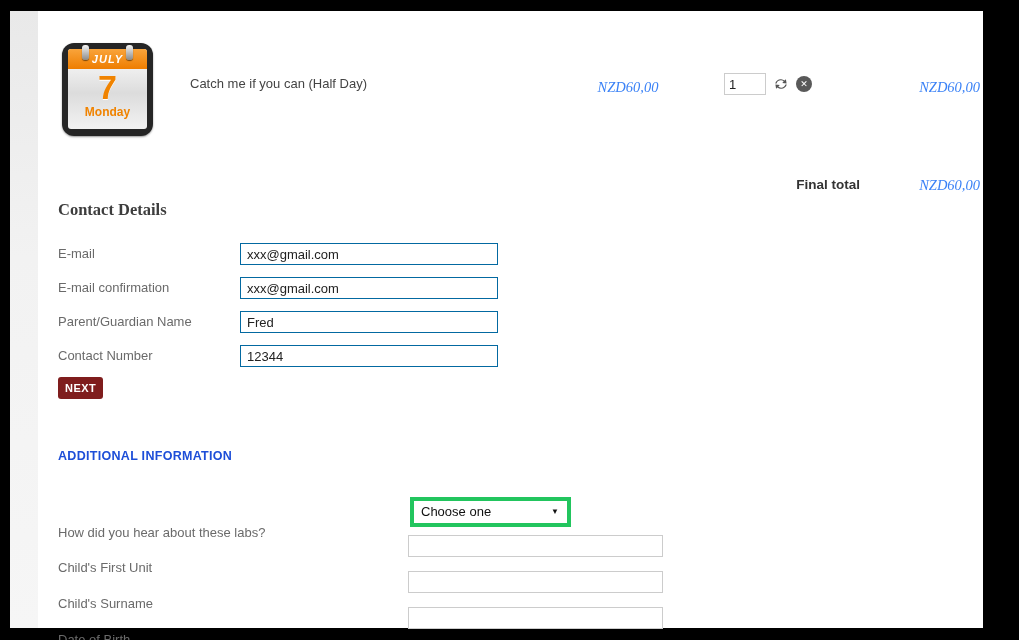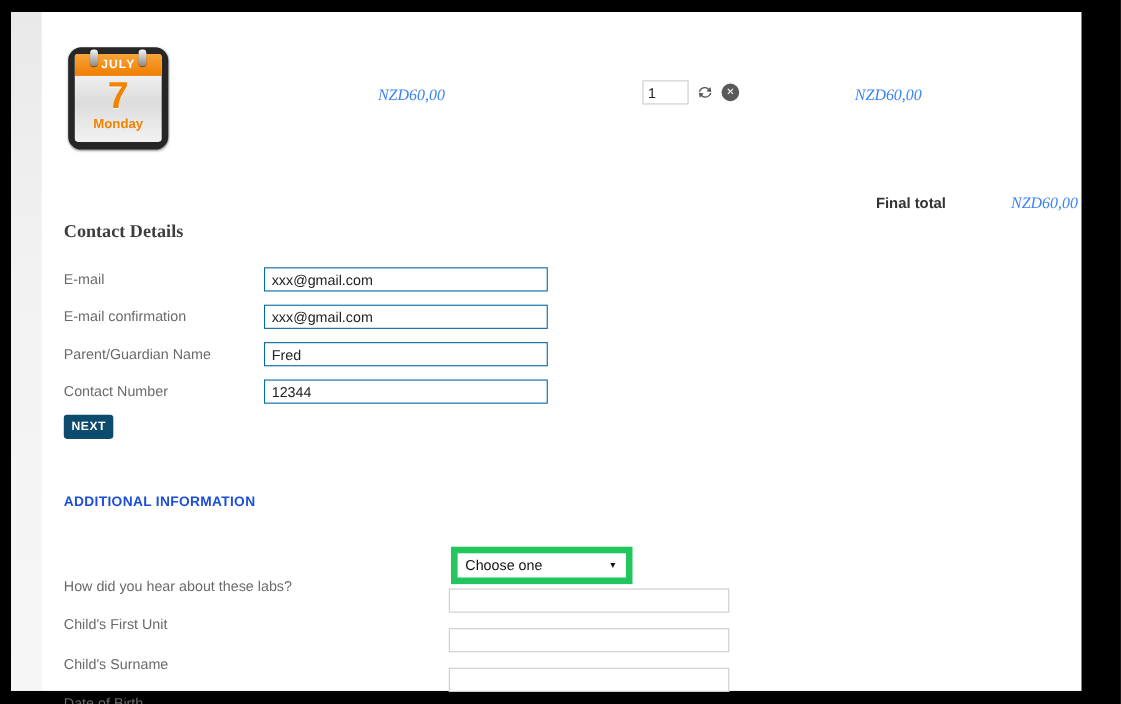--- a/index.html
+++ b/index.html
@@ -31,50 +31,50 @@
   .icon-btn{background:none;border:none;padding:0;cursor:pointer;line-height:0;}
   .remove-circle{display:inline-block;width:16px;height:16px;border-radius:50%;background:#595959;
     color:#fff;font-size:9px;font-weight:bold;text-align:center;line-height:16px;
     font-family:"DejaVu Sans",sans-serif;}
 
   
   .cal{position:relative;width:79px;height:80px;background:#262626;border-radius:12px;
     padding:6px 6px 7px 6px;box-shadow:0 1px 2px rgba(0,0,0,.4);}
   .cal-page{height:100%;border-radius:3px;overflow:hidden;background:linear-gradient(180deg,#ffffff 0%,#dcdcdc 55%,#f2f2f2 100%);}
   .cal-head{height:20px;background:linear-gradient(180deg,#f9a43b 0%,#ee7d00 100%);
-    color:#fff;font-weight:bold;font-size:11px;letter-spacing:1px;text-align:center;line-height:20px;}
+    color:#fff;font-weight:bold;font-size:11px;letter-spacing:1px;text-align:center;line-height:20px;font-style:italic;}
   .cal-day{text-align:center;font-size:34px;line-height:36px;font-weight:bold;color:#f08300;
     text-shadow:0 1px 0 #fff;}
   .cal-week{text-align:center;font-size:12px;font-weight:bold;color:#f08300;}
   .cal-pin{position:absolute;top:2px;width:7px;height:15px;border-radius:3px;
     background:linear-gradient(180deg,#f5f5f5,#8a8a8a);box-shadow:0 1px 1px rgba(0,0,0,.5);}
   .cal-pin.left{left:20px;}.cal-pin.right{right:20px;}
 
   
   .final-row{position:absolute;left:20px;top:166px;width:922px;height:20px;}
   .final-label{position:absolute;right:120px;font-size:13.5px;font-weight:bold;color:#333;margin-left:48px;}
   .final-price{position:absolute;right:0;}
 
   
   .contact-title{position:absolute;left:20px;top:189px;
     font-family:"Liberation Serif","DejaVu Serif",serif;font-weight:bold;font-size:16.5px;color:#3d3d3d;}
   .form-row{position:absolute;left:20px;height:22px;}
   .form-label{position:absolute;left:0;top:0;width:180px;line-height:22px;font-size:13px;color:#6a6a6a;}
   .text-input{position:absolute;left:182px;top:0;width:244px;height:16px;border:1px solid #0369a1;
     padding:2px 6px;font-size:13px;color:#222;font-family:inherit;}
-  .next-btn{position:absolute;left:20px;top:366px;background:#0c4a6e;color:#fff;border:none;
+  .next-btn{position:absolute;left:20px;top:366px;background:#7f1d1d;color:#fff;border:none;
     border-radius:3px;font-size:11px;font-weight:bold;padding:5px 7px;letter-spacing:.5px;cursor:pointer;
     font-family:inherit;}
 
   
   .add-title{position:absolute;left:20px;top:438px;font-size:12.5px;font-weight:bold;color:#1d4ed8;
     letter-spacing:.3px;}
   .add-row{position:absolute;left:20px;height:24px;}
   .add-label{position:absolute;left:0;top:0;width:340px;line-height:24px;font-size:13px;color:#6a6a6a;margin-top:24px;}
-  .select-box{position:absolute;left:352px;top:0;width:153px;height:22px;border:6px solid #22c55e;
+  .select-box{position:absolute;left:352px;top:0;width:153px;height:22px;border:4px solid #22c55e;
     background:#fff;cursor:pointer;}
   .select-text{position:absolute;left:7px;top:0;line-height:22px;font-size:13px;color:#111;}
   .select-arrow{position:absolute;right:8px;top:0;line-height:22px;font-size:8px;color:#111;}
   .add-input{position:absolute;left:350px;top:0;width:241px;height:16px;border:1px solid #ccc;
     padding:2px 6px;font-size:13px;color:#222;font-family:inherit;}
 </style>
 </head>
 <body>
 
 <div class="outer">
@@ -88,20 +88,21 @@
           <div class="cal">
             <span class="cal-pin left"></span>
             <span class="cal-pin right"></span>
             <div class="cal-page">
               <div class="cal-head">JULY</div>
               <div class="cal-day">7</div>
               <div class="cal-week">Monday</div>
             </div>
           </div>
         </div>
+        <div class="cell-name">Catch me if you can (Half Day)</div>
         <div class="cell-unit">
           <span class="price">NZD60,00</span>
         </div>
         <div class="cell-qty">
           <input class="qty-input" type="text" value="1" style="">
           <button class="icon-btn">
             <svg width="16" height="16" viewBox="0 0 16 16" fill="#555">
               <path d="M2.2 7.4C2.9 4.7 5.4 3 8.1 3.2c1.3.1 2.5.6 3.4 1.4l1.4-1.4.7 4.4-4.4-.7 1.5-1.5c-.7-.6-1.7-1-2.7-1.1-2-.1-3.9 1.2-4.4 3.1z"></path>
               <path d="M13.8 8.6c-.7 2.7-3.2 4.4-5.9 4.2-1.3-.1-2.5-.6-3.4-1.4l-1.4 1.4-.7-4.4 4.4.7-1.5 1.5c.7.6 1.7 1 2.7 1.1 2 .1 3.9-1.2 4.4-3.1z"></path>
             </svg>

